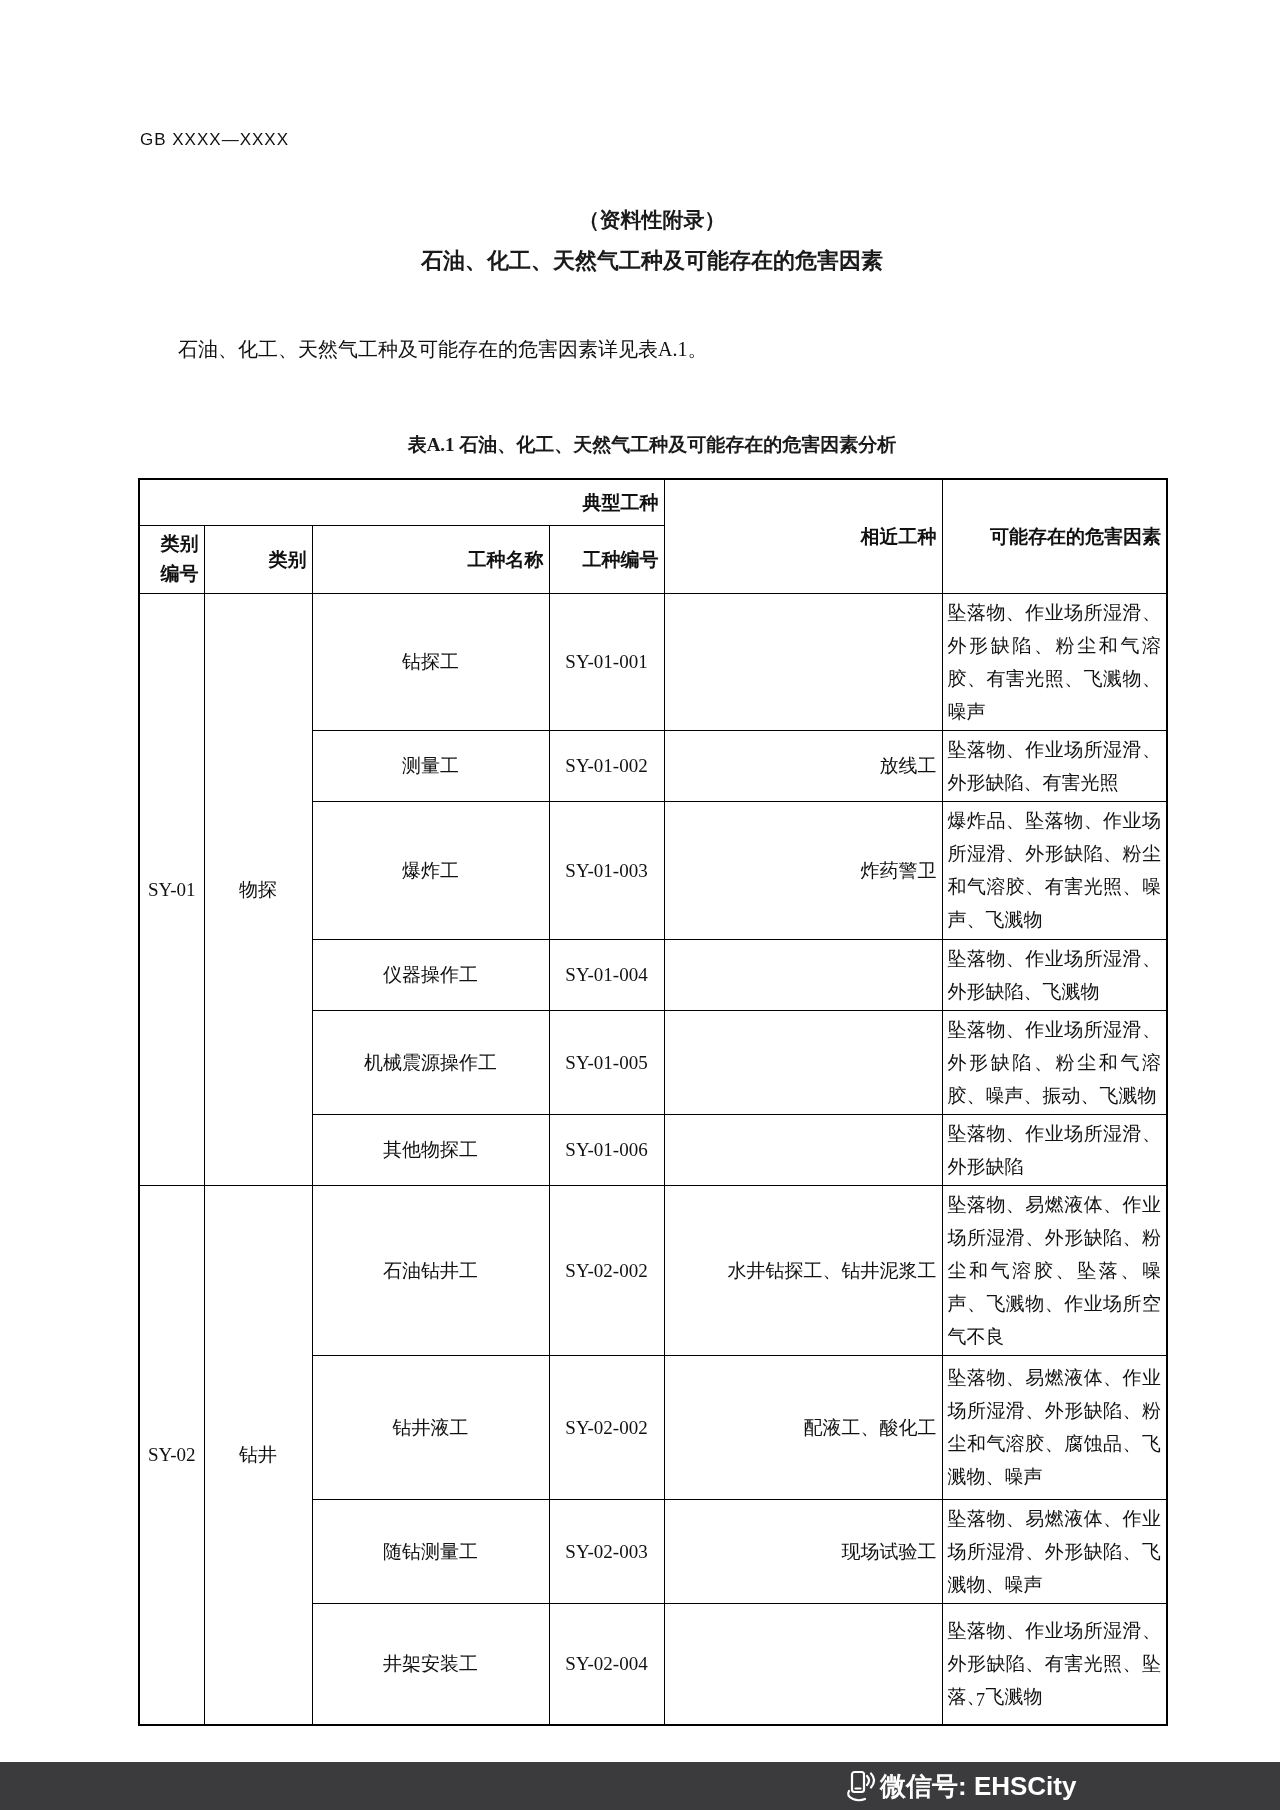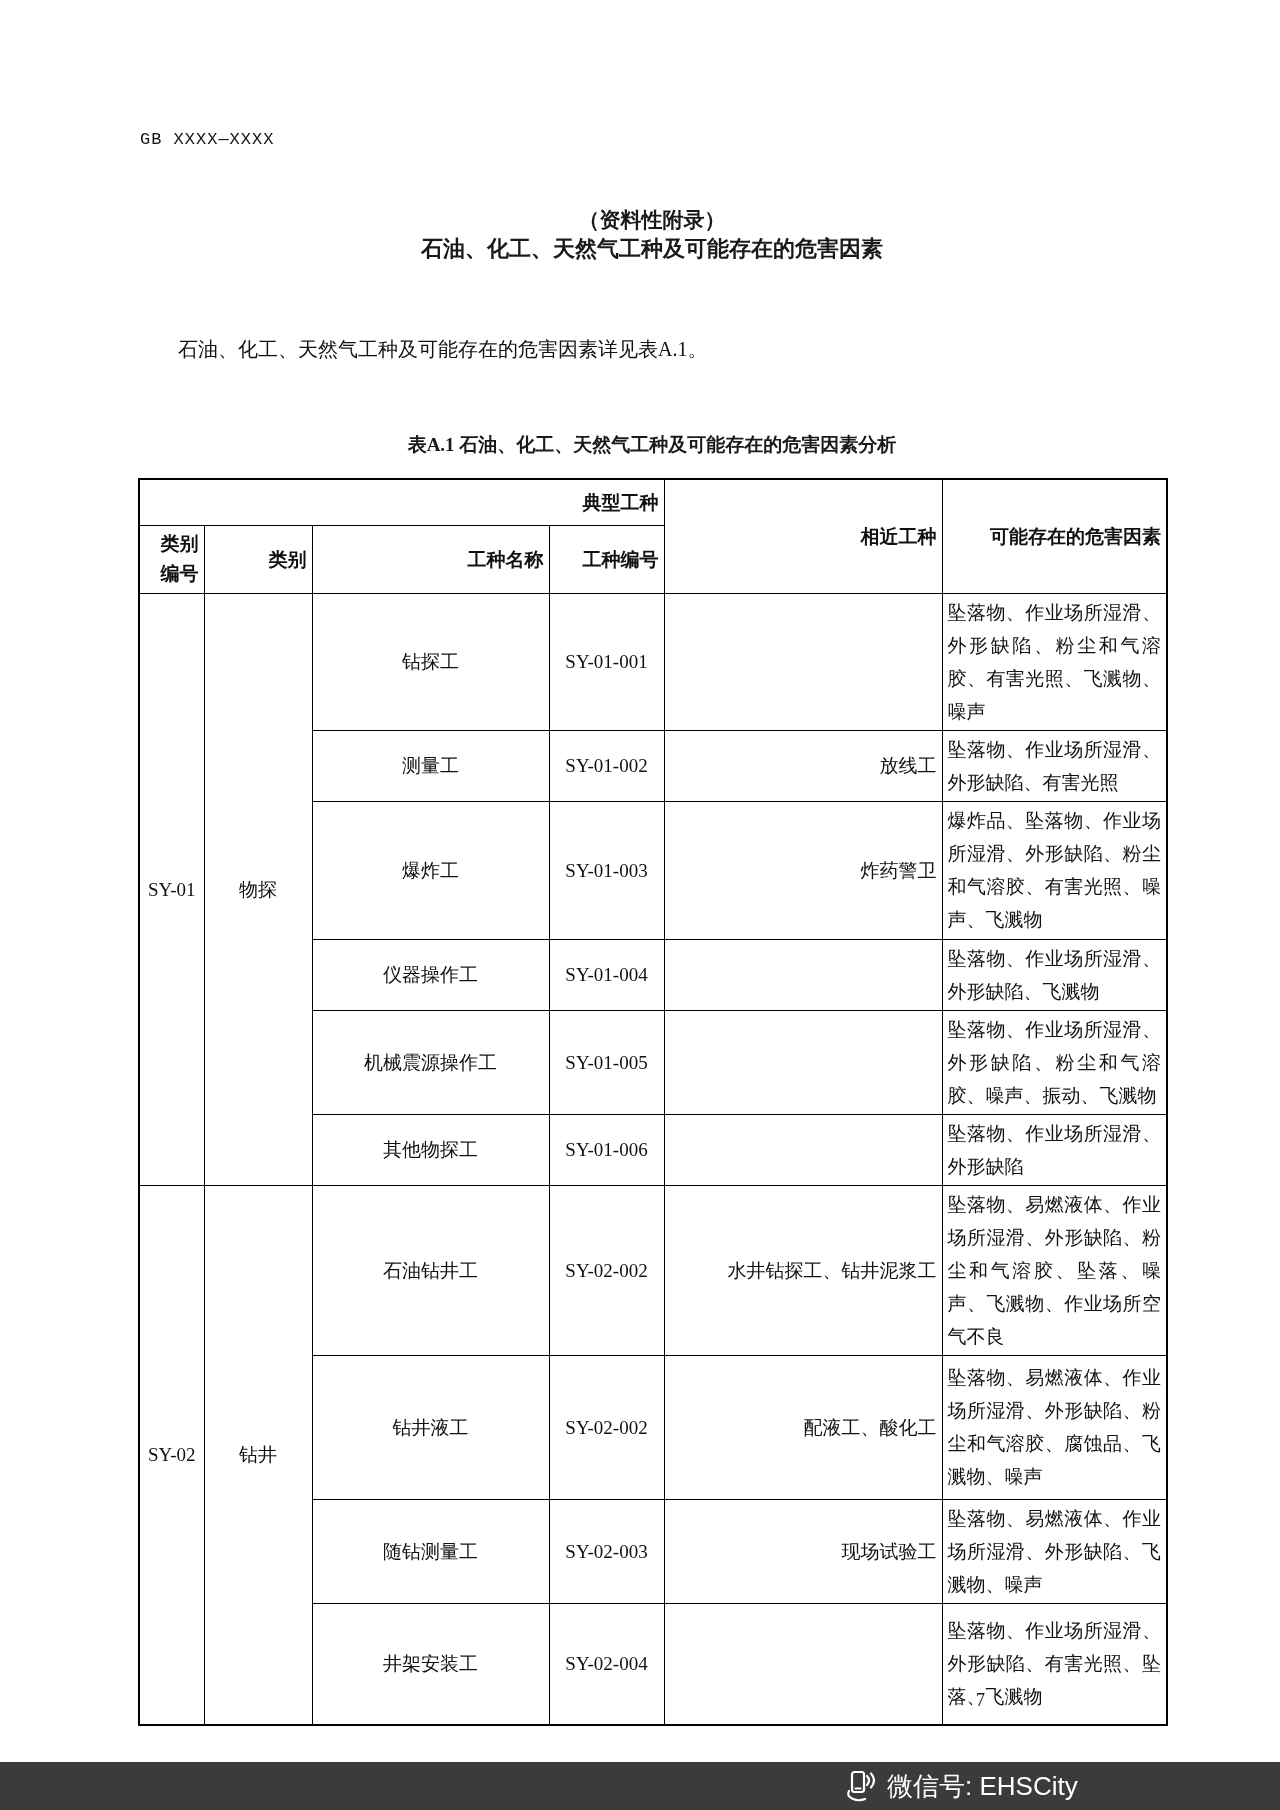--- a/index.html
+++ b/index.html
@@ -7,29 +7,29 @@
   body {
     position: relative;
     width: 1280px; height: 1810px;
     background: #ffffff;
     color: #1a1a1a;
     font-family: "Liberation Serif", "DejaVu Serif", serif;
     overflow: hidden;
   }
   .doc-code {
     position: absolute; left: 140px; top: 130px;
-    font-family: Liberation Mono, monospace;
+    font-family: Liberation Sans, sans-serif;
     font-size: 17px; letter-spacing: 1px; color: #111;
   }
   .title-block {
     position: absolute; left: 138px; top: 206px; width: 1028px;
     text-align: center;
   }
   .title-line1 { font-size: 23px; font-weight: bold; letter-spacing: 10px; margin-bottom: 14px; }
-  .title-line2 { font-size: 21px; font-weight: bold; }
+  .title-line2 { font-size: 21px; font-weight: bold; margin-bottom: 12px; }
   .title-line3 { font-size: 22px; font-weight: bold; }
   .intro-para {
     position: absolute; left: 138px; top: 336px; width: 1028px;
     font-size: 20px; text-indent: 2em; color: #111;
   }
   .table-caption {
     position: absolute; left: 138px; top: 432px; width: 1028px;
     text-align: center; font-size: 19px; font-weight: bold;
   }
   table.main {
@@ -52,21 +52,22 @@
   td.similar { text-align: right; vertical-align: middle; padding-left: 6px; }
   .page-num {
     position: absolute; left: 976px; top: 1690px;
     font-size: 18px; color: #111;
   }
   .footer-bar {
     position: absolute; left: 0; top: 1762px; width: 1280px; height: 48px;
     background: #3b3b3d;
     display: flex; align-items: center;
     padding-left: 842px;
-    gap: 9px;
+    gap: 2px;
+    font-weight: bold;
   }
   .footer-bar .wx-text {
     color: #ffffff; font-size: 26px;
     font-family: "Liberation Sans", "DejaVu Sans", sans-serif;
     white-space: nowrap;
   }
   .wx-icon { width: 36px; height: 34px; flex: 0 0 auto; }
 </style>
 </head>
 <body>

